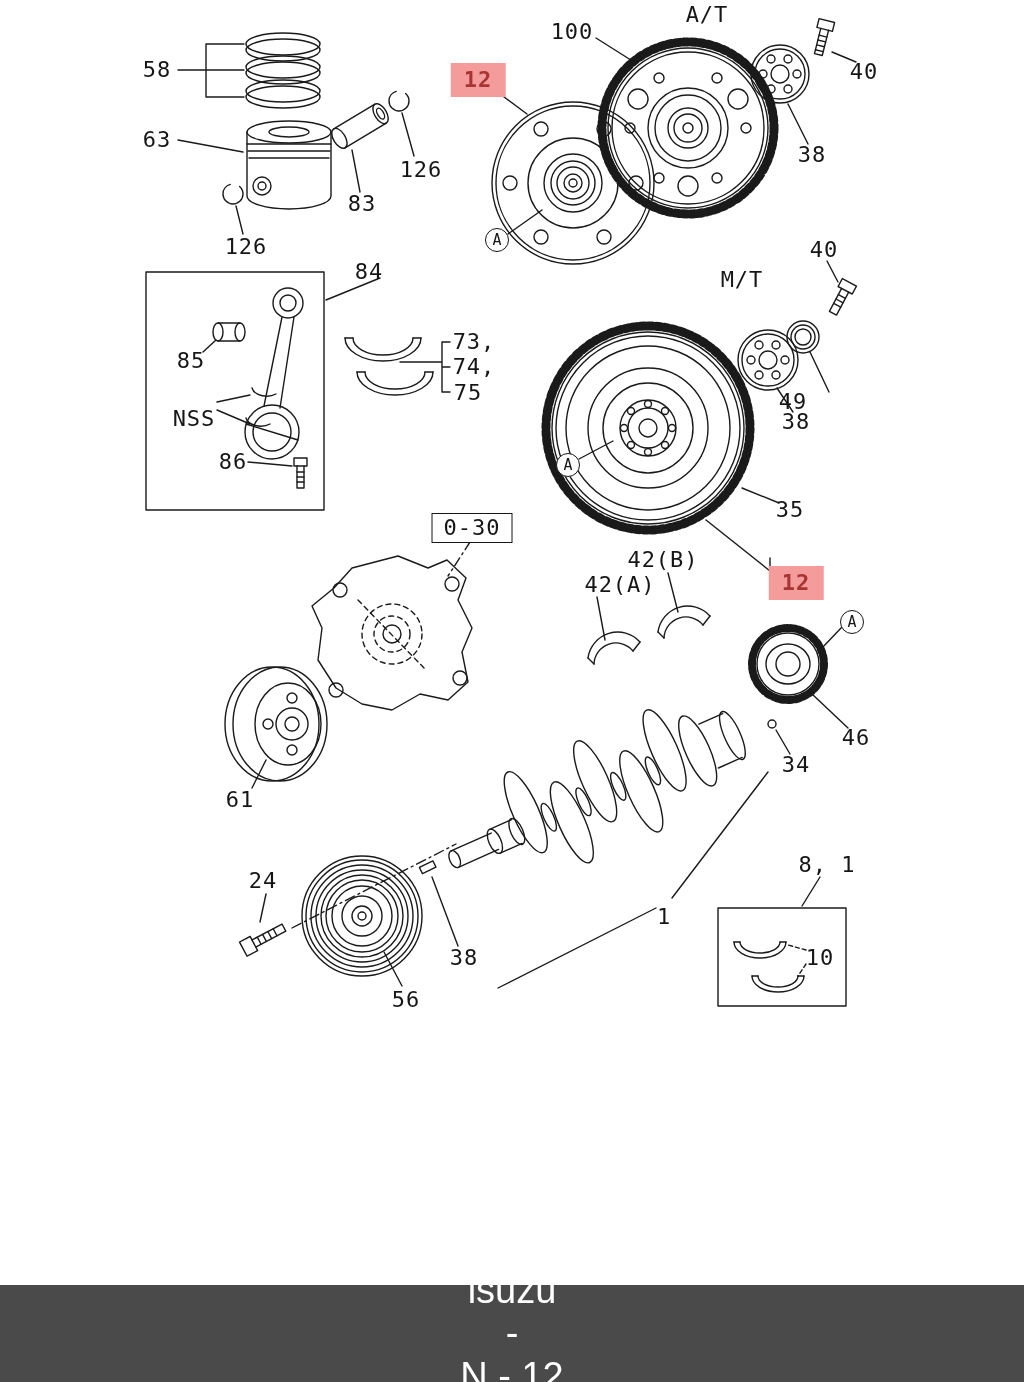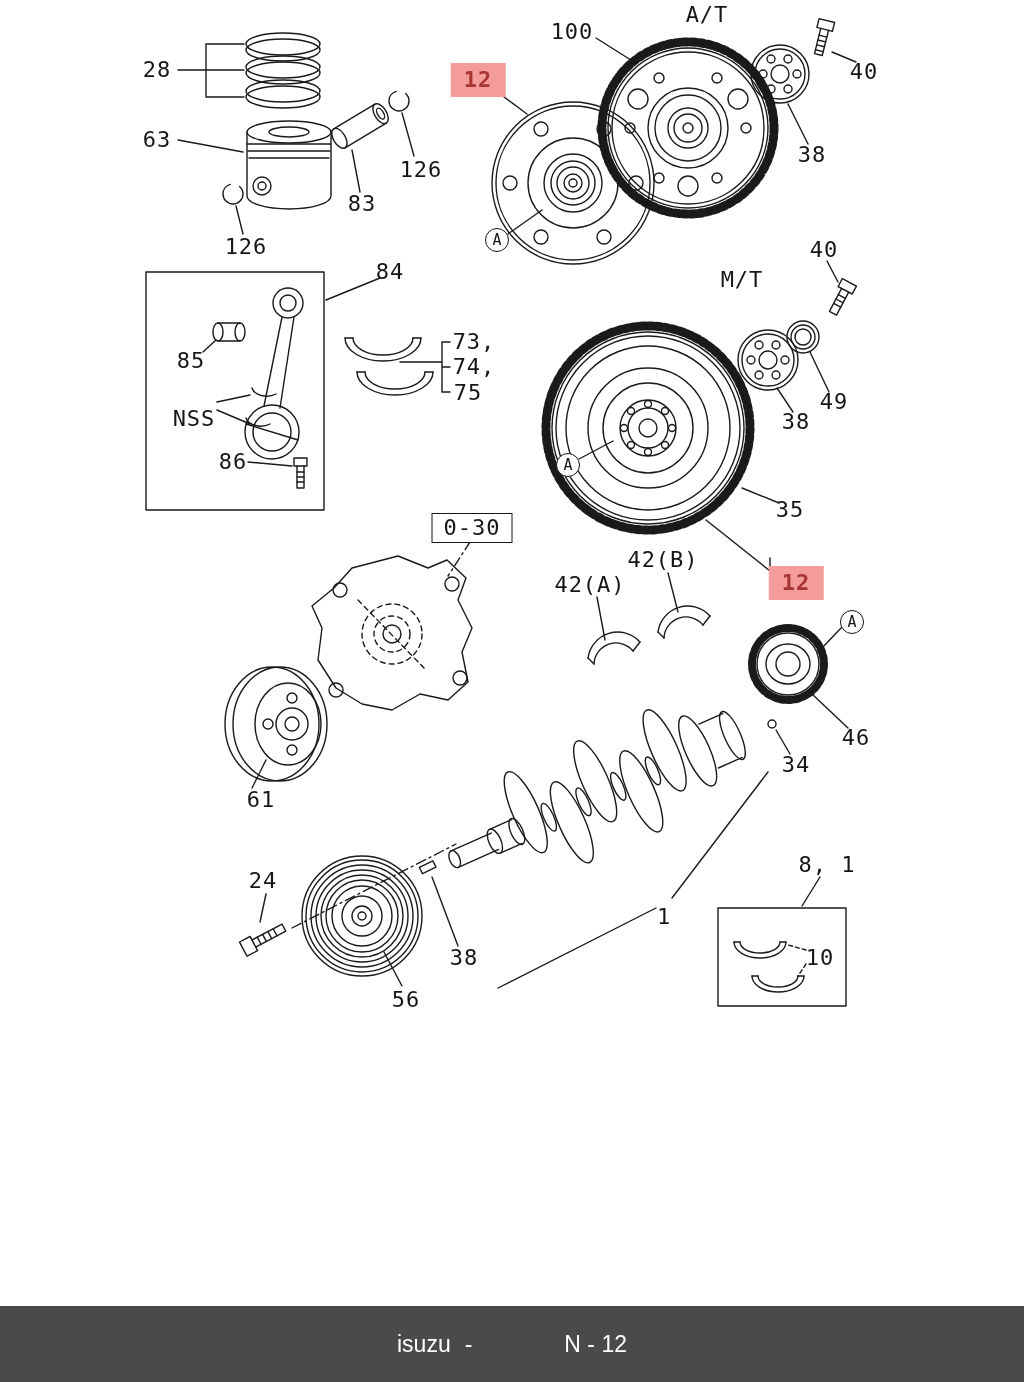--- a/index.html
+++ b/index.html
@@ -15,24 +15,25 @@
     line-height:1; z-index:3;
   }
   .hl { padding:6px 13px; font-weight:bold; }
   .boxed { border:1.7px solid #161616; padding:3px 11px; background:#fff; }
   .circle-a {
     width:24px; height:24px; border:1.7px solid #161616; border-radius:50%;
     display:flex; align-items:center; justify-content:center; font-size:15px;
     letter-spacing:0; background:#fff;
   }
   .footer {
-    position:absolute; left:0; right:0; bottom:0; height:76px;
+    position:absolute; left:0; right:0; bottom:0; height:97px;
     display:flex; align-items:center; justify-content:center;
-    font-family:"Liberation Sans", sans-serif; font-size:23px;
+    font-family:"Liberation Sans", sans-serif; font-size:38px;
     z-index:4;
+    flex-direction:column;
   }
   .footer .gap { display:inline-block; width:64px; }
   .footer span { margin:0 7px; }
 </style>
 </head>
 <body>
 
 <div class="stage">
 
   <svg class="diagram-svg" width="1024" height="1285" viewBox="0 0 1024 1285">
@@ -318,49 +319,49 @@
         <path d="M740 942 a20 11 0 0 0 40 0"></path>
         <path d="M734 942 h6 M786 942 h-6"></path>
         <path d="M752 976 a26 16 0 0 0 52 0"></path>
         <path d="M758 976 a20 11 0 0 0 40 0"></path>
         <path d="M752 976 h6 M804 976 h-6"></path>
       </g>
       <path stroke-dasharray="4 3" d="M806 950 L788 945 M806 964 L798 976"></path>
     </g>
   </svg>
 
-  <div class="callout" style="left:157px;top:70px">28</div>
+  <div class="callout" style="left:157px;top:70px">58</div>
   <div class="callout" style="left:157px;top:140px">63</div>
   <div class="callout" style="left:362px;top:204px">83</div>
   <div class="callout" style="left:421px;top:170px">126</div>
   <div class="callout" style="left:246px;top:247px">126</div>
-  <div class="callout" style="left:390px;top:272px">84</div>
+  <div class="callout" style="left:369px;top:272px">84</div>
   <div class="callout" style="left:191px;top:361px">85</div>
   <div class="callout" style="left:194px;top:419px">NSS</div>
   <div class="callout" style="left:233px;top:462px">86</div>
   <div class="callout" style="left:474px;top:342px">73,</div>
   <div class="callout" style="left:474px;top:367px">74,</div>
   <div class="callout" style="left:468px;top:393px">75</div>
   <div class="callout" style="left:572px;top:32px">100</div>
   <div class="callout" style="left:707px;top:15px">A/T</div>
   <div class="callout" style="left:864px;top:72px">40</div>
   <div class="callout" style="left:812px;top:155px">38</div>
   <div class="callout hl" style="left: 478px; top: 80px; background: rgb(244, 156, 156); color: rgb(168, 52, 52);">12</div>
   <div class="callout circle-a" style="left:497px;top:240px">A</div>
   <div class="callout" style="left:742px;top:280px">M/T</div>
   <div class="callout" style="left:824px;top:250px">40</div>
-  <div class="callout" style="left:834px;top:402px">49</div>
+  <div class="callout" style="left:793px;top:402px">49</div>
   <div class="callout" style="left:796px;top:422px">38</div>
   <div class="callout circle-a" style="left:568px;top:465px">A</div>
   <div class="callout" style="left:790px;top:510px">35</div>
   <div class="callout hl" style="left: 796px; top: 583px; background: rgb(244, 156, 156); color: rgb(168, 52, 52);">12</div>
   <div class="callout boxed" style="left:472px;top:528px">0-30</div>
-  <div class="callout" style="left:590px;top:585px">42(A)</div>
+  <div class="callout" style="left:620px;top:585px">42(A)</div>
   <div class="callout" style="left:663px;top:560px">42(B)</div>
-  <div class="callout" style="left:261px;top:800px">61</div>
+  <div class="callout" style="left:240px;top:800px">61</div>
   <div class="callout circle-a" style="left:852px;top:622px">A</div>
   <div class="callout" style="left:856px;top:738px">46</div>
   <div class="callout" style="left:796px;top:765px">34</div>
   <div class="callout" style="left:664px;top:917px">1</div>
   <div class="callout" style="left:263px;top:881px">24</div>
   <div class="callout" style="left:406px;top:1000px">56</div>
   <div class="callout" style="left:464px;top:958px">38</div>
   <div class="callout" style="left:827px;top:865px">8, 1</div>
   <div class="callout" style="left:820px;top:958px">10</div>
 

